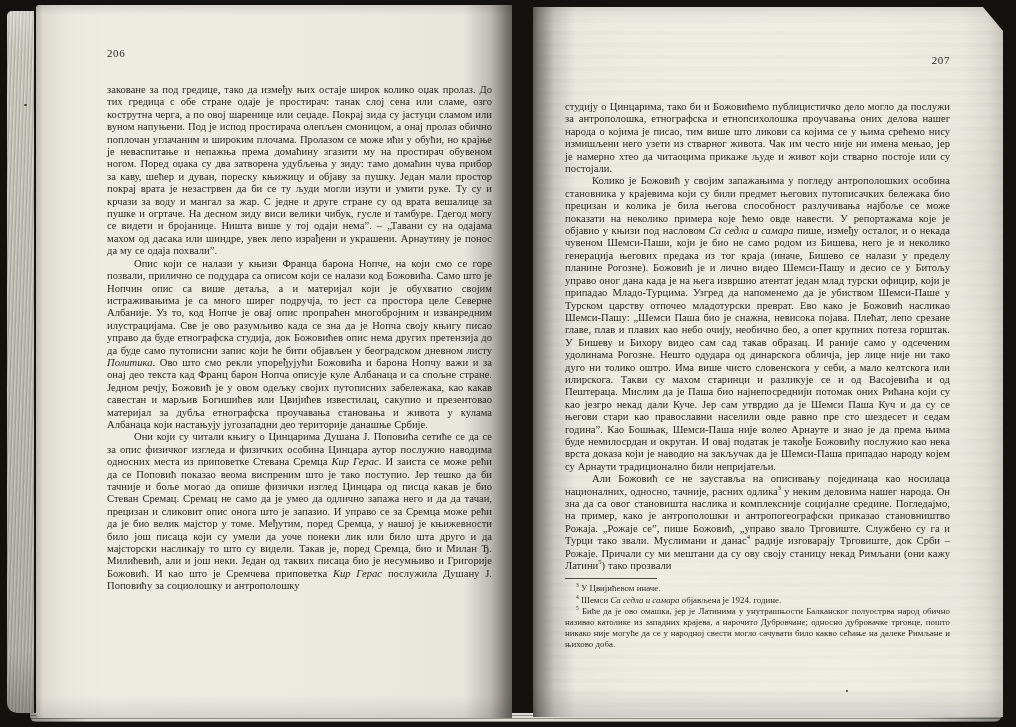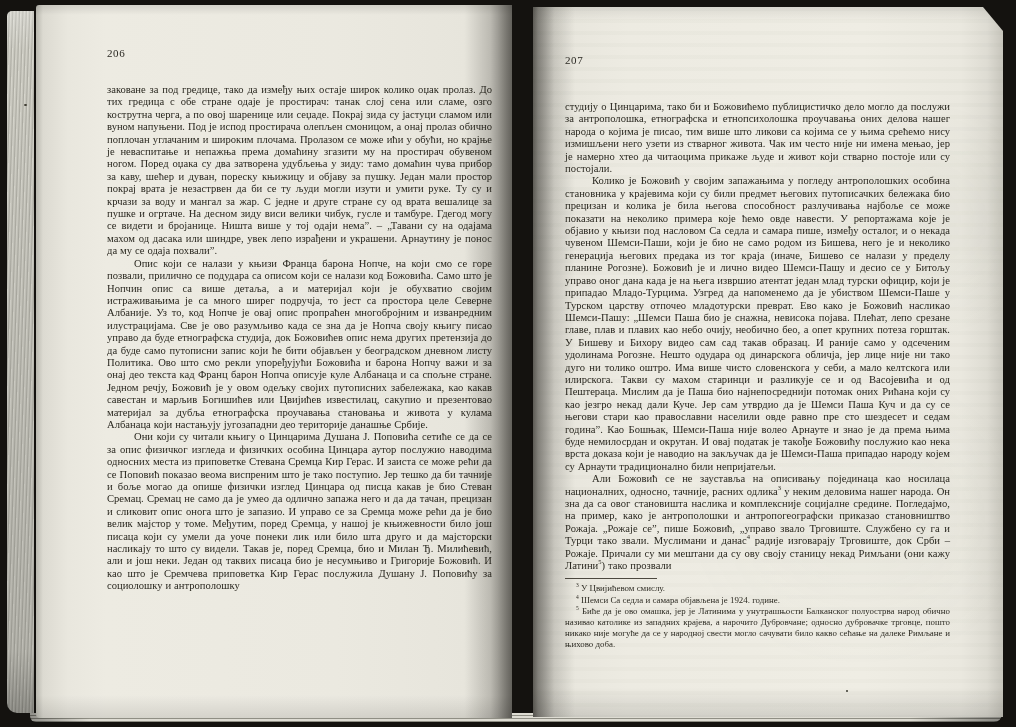--- a/index.html
+++ b/index.html
@@ -55,33 +55,33 @@
   .bleed {
     position:absolute; inset:0; pointer-events:none; opacity:0.55;
     background:
       radial-gradient(240px 180px at 78% 30%, rgba(128,138,118,0.10), rgba(0,0,0,0) 70%),
       radial-gradient(260px 220px at 70% 72%, rgba(128,138,118,0.09), rgba(0,0,0,0) 70%),
       repeating-linear-gradient(180deg, rgba(118,128,108,0.045) 0 4px, rgba(0,0,0,0) 4px 12px);
   }
 
   .pagenum { position:absolute; font-size:11px; letter-spacing:0.6px; color:#2b2923; }
   .page.left .pagenum { left:71px; top:42px; }
-  .page.right .pagenum { left:32px; top:47px; width:385px; text-align:left; }
+  .page.right .pagenum { left:32px; top:47px; width:385px; text-align:right; }
 
   .body-text { position:absolute; width:385px; color:#29271f; }
   .page.left .body-text { left:71px; top:79px; }
   .page.right .body-text { left:32px; top:82px;margin-top:12px; }
 
   .para {
     margin:0; text-align:justify;
     font-size:10.6px; line-height:12.4px;
     word-spacing:0.3px;
   }
   .para.indent { text-indent:27px; }
-  .it { }
+  .it { font-style:italic; }
   sup.s { font-size:0.62em; line-height:0; vertical-align:super; }
 
   .fnrule { width:92px; height:0; border-top:1px solid #4c483f; margin:6px 0 4px 0; }
   .footnote {
     margin:0; text-align:justify; text-indent:11px;
     font-size:8.9px; line-height:11.2px; color:#2d2b23;
   }
 
   
   .speck { position:absolute; background:#3a382f; border-radius:50%; }
@@ -104,21 +104,21 @@
   </div>
 
   <div class="page right">
     <div class="bleed"></div>
     <div class="pagenum">207</div>
     <div class="body-text">
       <p class="para"><span>студију о Цинцарима, тако би и Божовићемо публицистичко дело могло да послужи за антрополошка, етнографска и етнопсихолошка проучавања оних делова нашег народа о којима је писао, тим више што ликови са којима се у њима срећемо нису измишљени него узети из стварног живота. Чак им често није ни имена мењао, јер је намерно хтео да читаоцима прикаже људе и живот који стварно постоје или су постојали.</span></p>
       <p class="para indent"><span>Колико је Божовић у својим запажањима у погледу антрополошких особина становника у крајевима који су били предмет његових путописачких бележака био прецизан и колика је била његова способност разлучивања најбоље се може показати на неколико примера које ћемо овде навести. У репортажама које је објавио у књизи под насловом </span><span class="it">Са седла и самара</span><span> пише, између осталог, и о некада чувеном Шемси-Паши, који је био не само родом из Бишева, него је и неколико генерација његових предака из тог краја (иначе, Бишево се налази у пределу планине Рогозне). Божовић је и лично видео Шемси-Пашу и десио се у Битољу управо оног дана када је на њега извршио атентат један млад турски официр, који је припадао Младо-Турцима. Узгред да напоменемо да је убиством Шемси-Паше у Турском царству отпочео младотурски преврат. Ево како је Божовић насликао Шемси-Пашу: „Шемси Паша био је снажна, невисока појава. Плећат, лепо срезане главе, плав и плавих као небо очију, необично бео, а опет крупних потеза горштак. У Бишеву и Бихору видео сам сад такав образац. И раније само у одсеченим удолинама Рогозне. Нешто одудара од динарскога обличја, јер лице није ни тако дуго ни толико оштро. Има више чисто словенскога у себи, а мало келтскога или илирскога. Такви су махом старинци и разликује се и од Васојевића и од Пештераца. Мислим да је Паша био најнепосреднији потомак оних Рићана који су као језгро некад дали Куче. Јер сам утврдио да је Шемси Паша Куч и да су се његови стари као православни населили овде равно пре сто шездесет и седам година”. Као Бошњак, Шемси-Паша није волео Арнауте и знао је да према њима буде немилосрдан и окрутан. И овај податак је такође Божовићу послужио као нека врста доказа који је наводио на закључак да је Шемси-Паша припадао народу којем су Арнаути традиционално били непријатељи.</span></p>
       <p class="para indent"><span>Али Божовић се не зауставља на описивању појединаца као носилаца националних, односно, тачније, расних одлика</span><sup class="s">3</sup><span> у неким деловима нашег народа. Он зна да са овог становишта наслика и комплексније социјалне средине. Погледајмо, на пример, како је антрополошки и антропогеографски приказао становништво Рожаја. „Рожаје се”, пише Божовић, „управо звало Трговиште. Службено су га и Турци тако звали. Муслимани и данас</span><sup class="s">4</sup><span> радије изговарају Трговиште, док Срби – Рожаје. Причали су ми мештани да су ову своју станицу некад Римљани (они кажу Латини</span><sup class="s">5</sup><span>) тако прозвали</span></p>
       <div class="fnrule"></div>
-      <p class="footnote"><sup class="s">3</sup><span><span> У Цвијићевом смислу.</span></span></p>
+      <p class="footnote"><sup class="s">3</sup><span><span> У Цвијићевом иначе.</span></span></p>
       <p class="footnote"><sup class="s">4</sup><span><span> Шемси </span><span class="it">Са седла и самара</span><span> објављена је 1924. године.</span></span></p>
       <p class="footnote"><sup class="s">5</sup><span><span> Биће да је ово омашка, јер је Латинима у унутрашњости Балканског полуострва народ обично називао католике из западних крајева, а нарочито Дубровчане; односно дубровачке трговце, пошто никако није могуће да се у народној свести могло сачувати било какво сећање на далеке Римљане и њихово доба.</span></span></p>
     </div>
   </div>
 
   <div class="speck" style="left:24px; top:104px; width:3px; height:2px;"></div>
   <div class="speck" style="left:846px; top:690px; width:2px; height:2px;"></div>
 
 </div>
 

